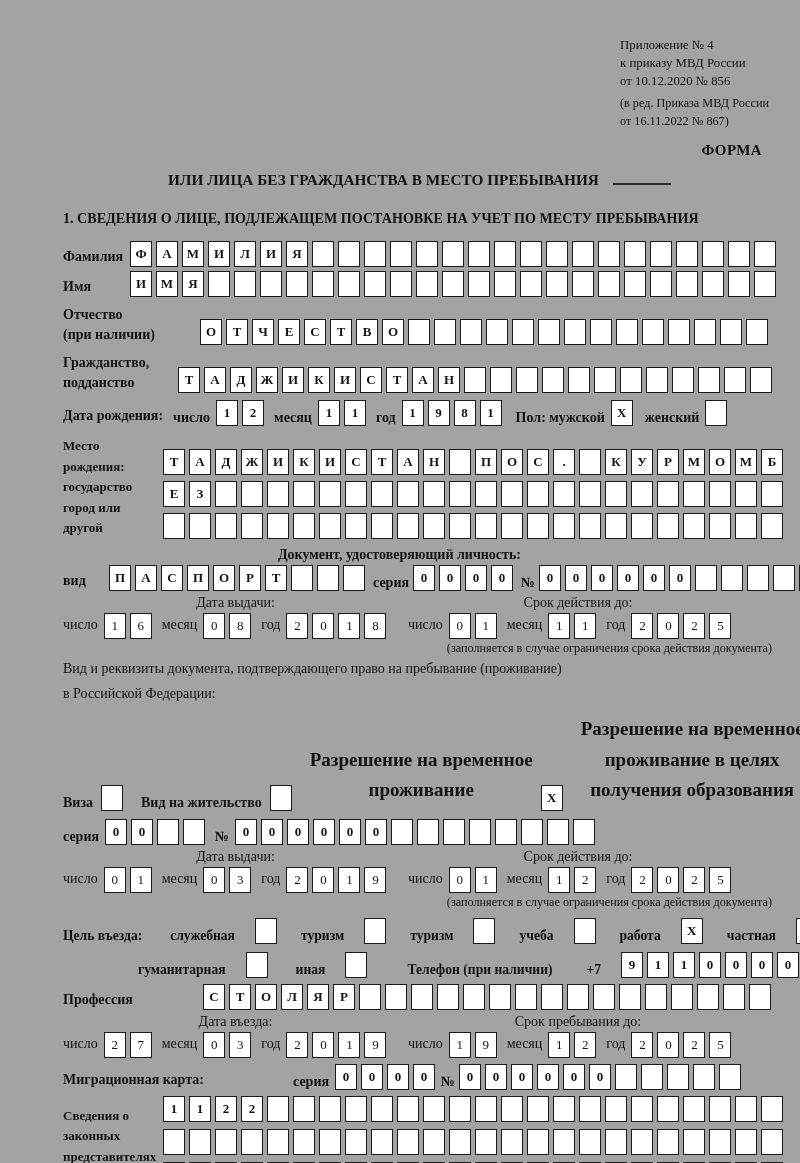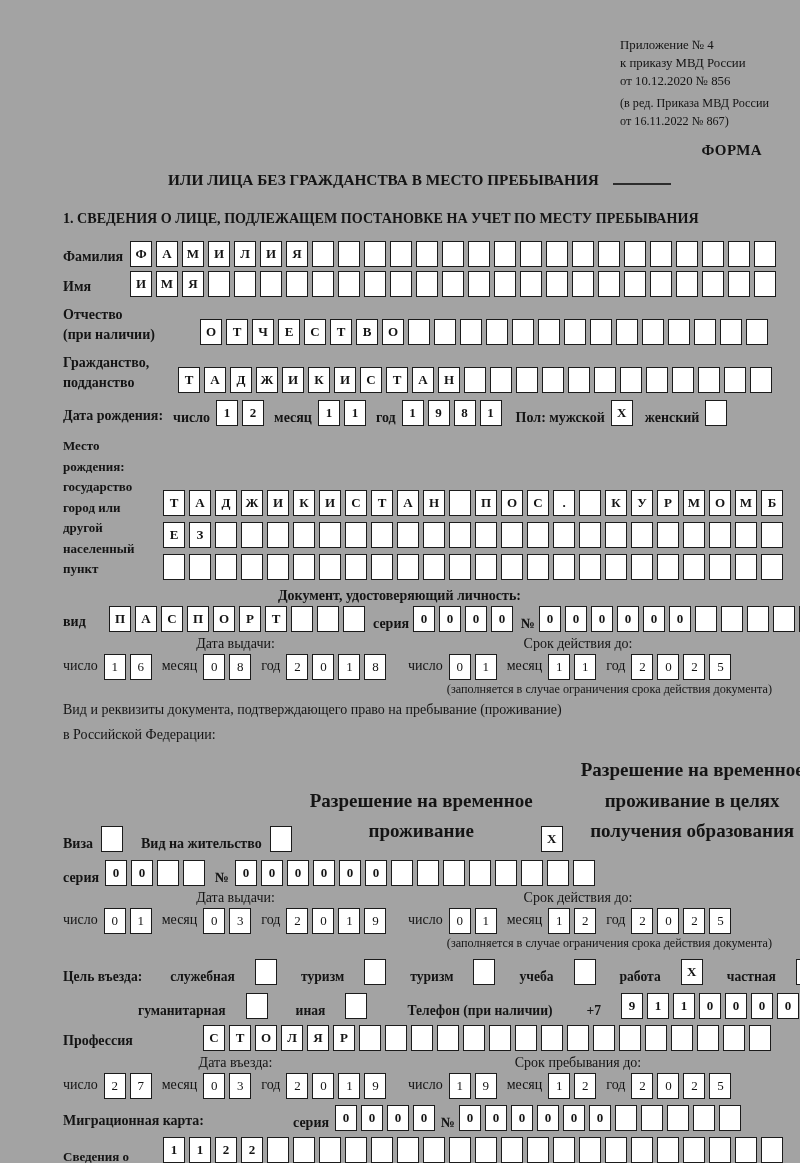--- a/index.html
+++ b/index.html
@@ -232,21 +232,20 @@
     <div class="cells">
         <div class="cell"></div>
       </div>
   </div>
 
   <div class="row" style="margin-top:6px">
     <div class="lbl sm w100">
         <div>Место рождения:</div>
         <div>государство</div>
         <div>город или другой</div>
-        <div>населенный пункт</div>
       </div>
     <div class="stack">
       <div class="cells">
           <div class="cell">Т</div>
           <div class="cell">А</div>
           <div class="cell">Д</div>
           <div class="cell">Ж</div>
           <div class="cell">И</div>
           <div class="cell">К</div>
           <div class="cell">И</div>

